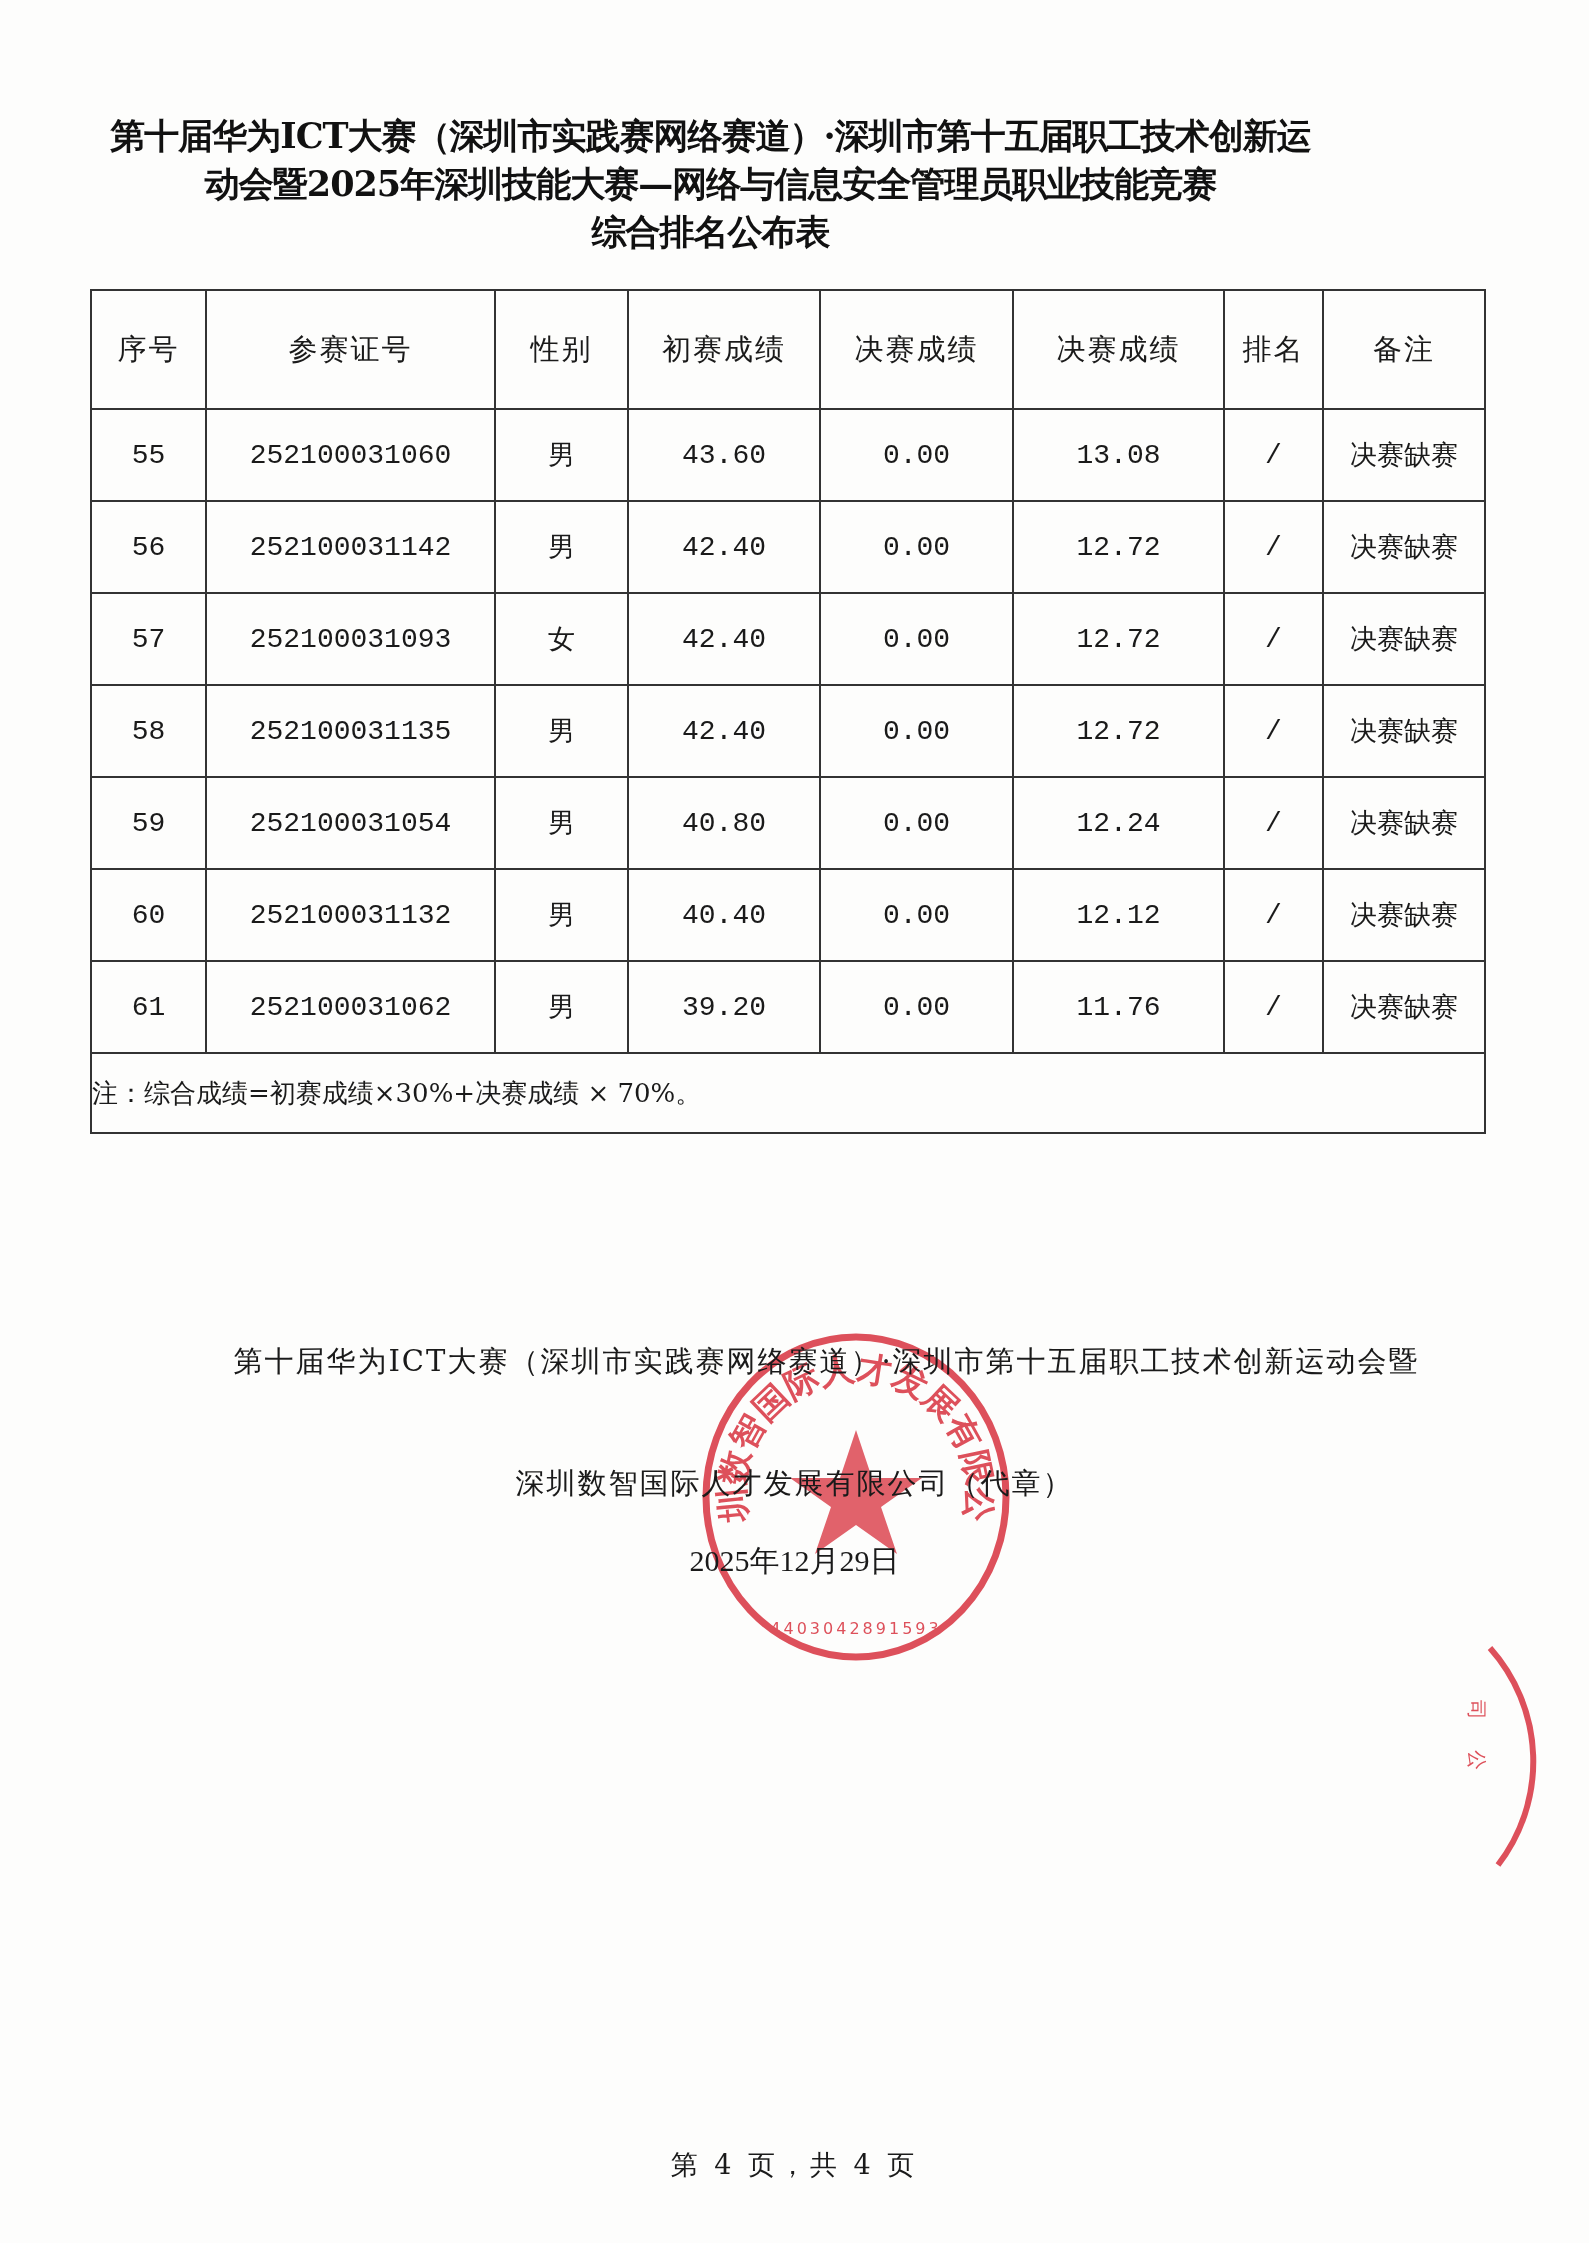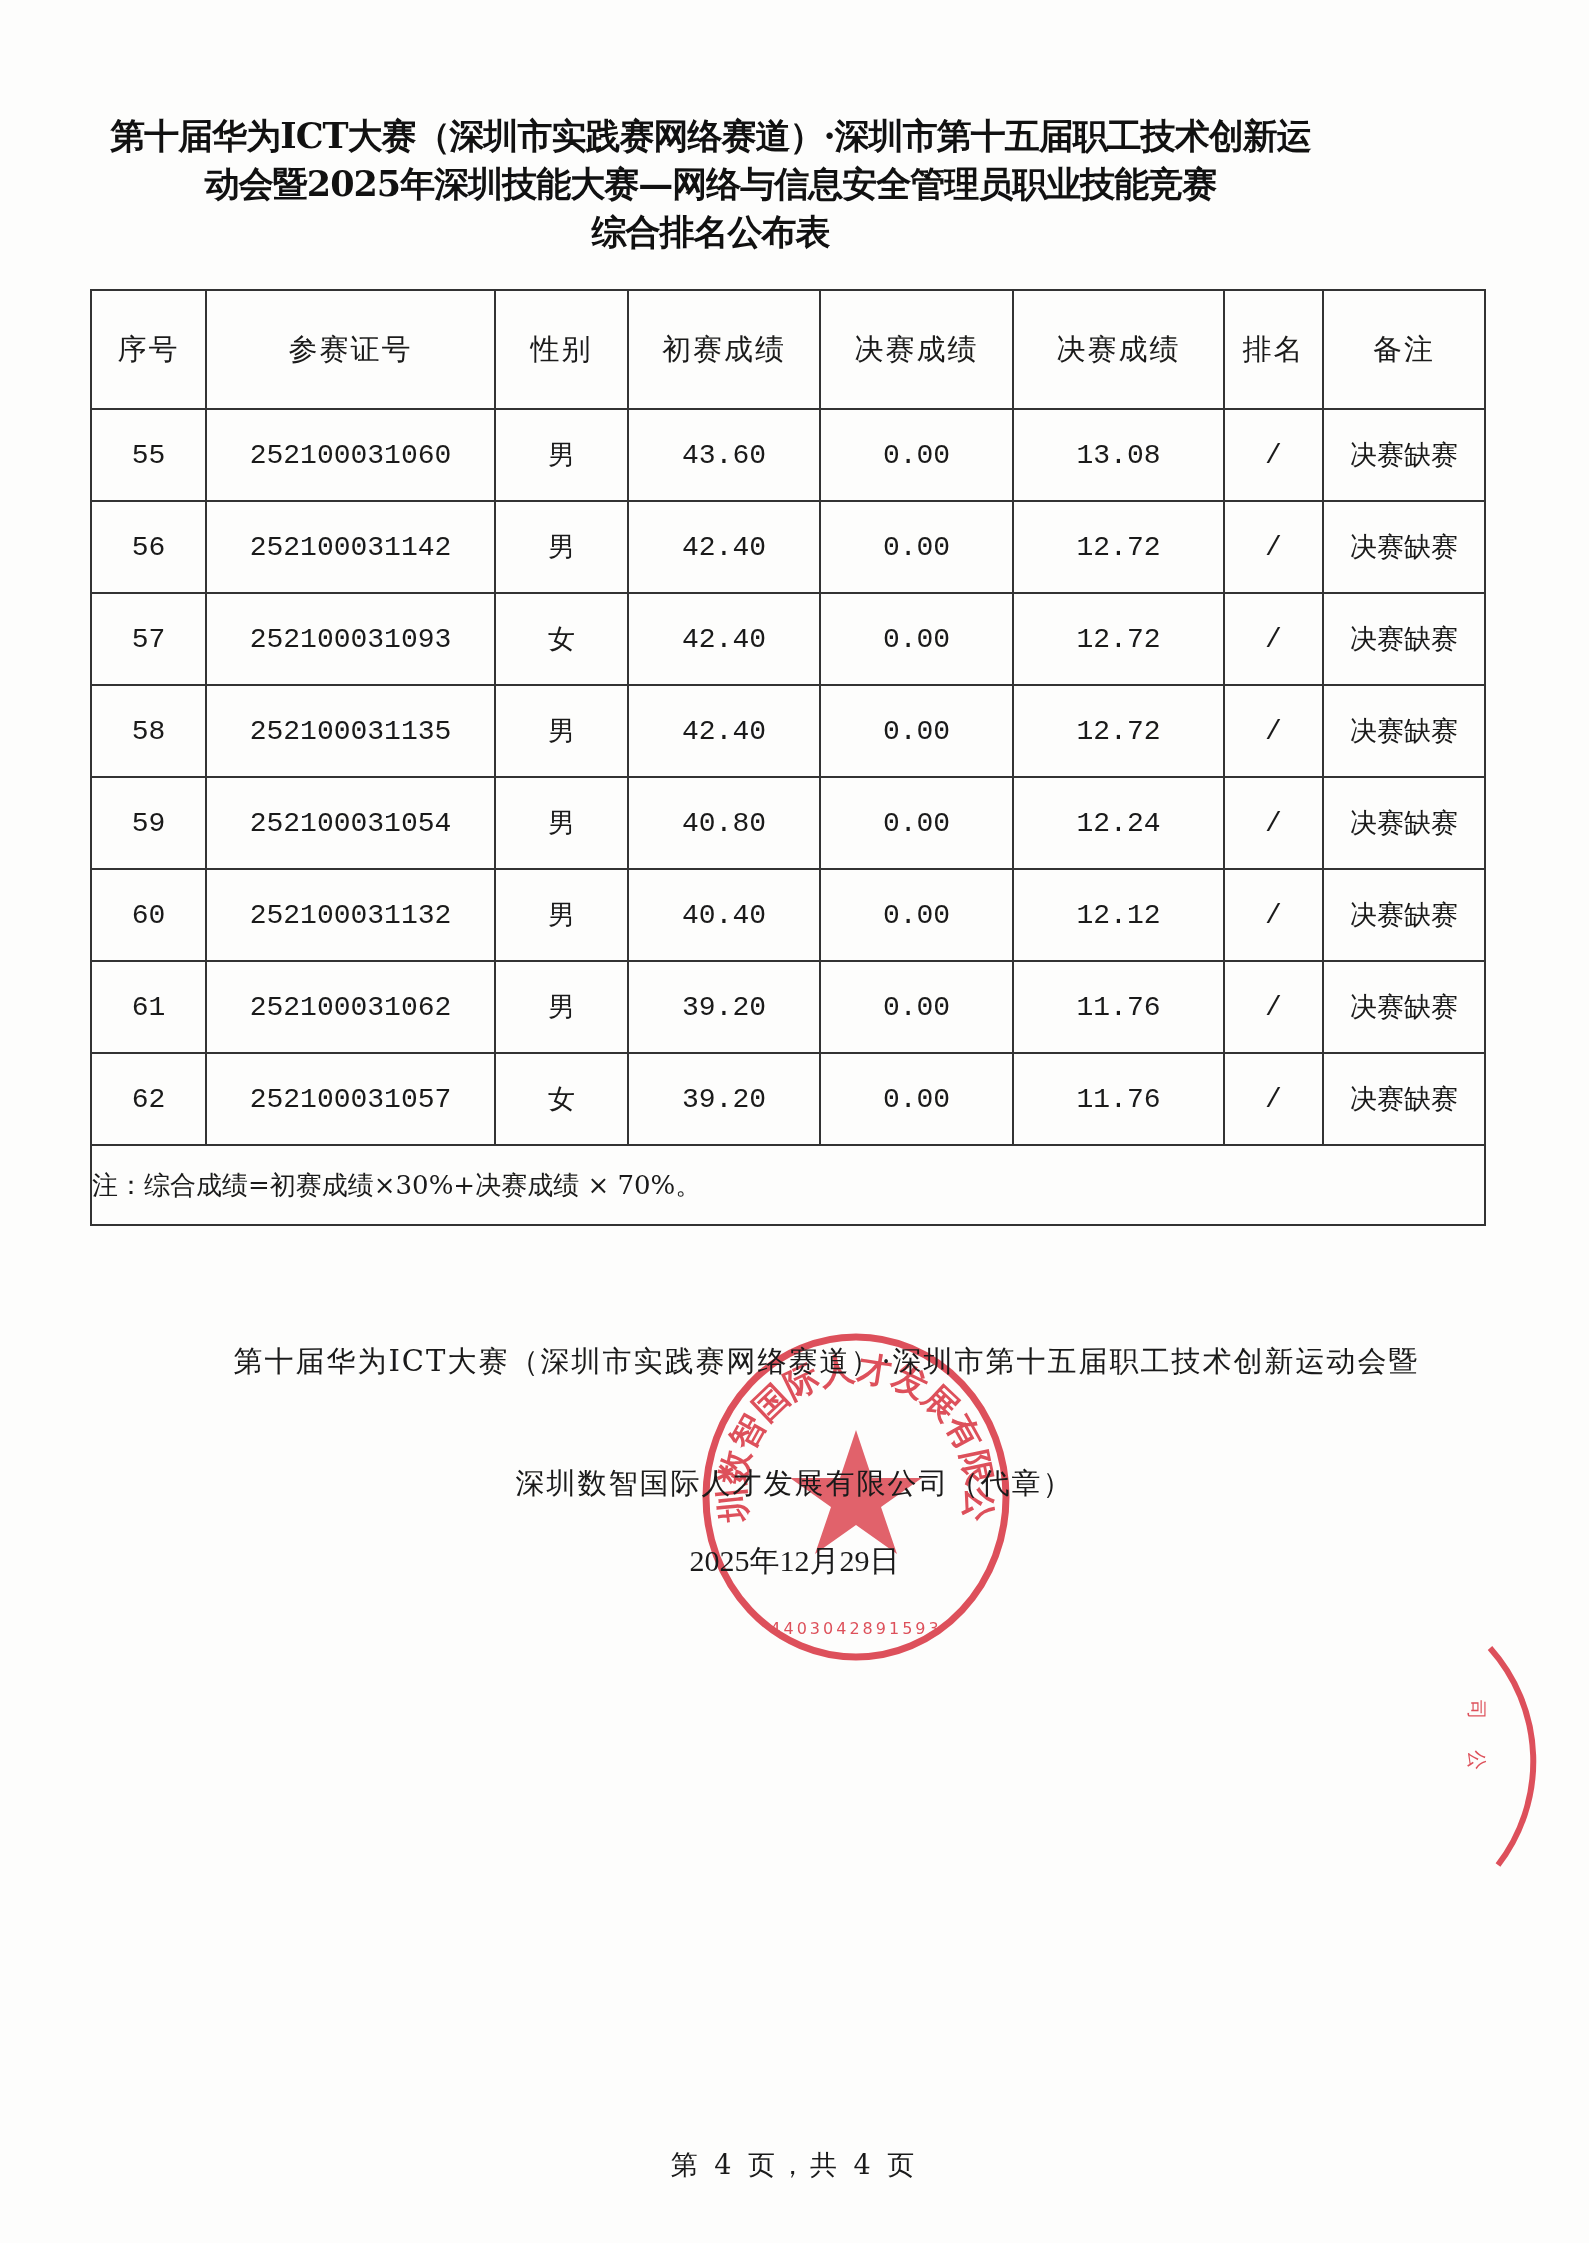--- a/index.html
+++ b/index.html
@@ -149,30 +149,20 @@
       <td class="num">61</td>
       <td class="num">252100031062</td>
       <td>男</td>
       <td class="num">39.20</td>
       <td class="num">0.00</td>
       <td class="num">11.76</td>
       <td class="num">/</td>
       <td>决赛缺赛</td>
     </tr>
     <tr>
-      <td class="num">62</td>
-      <td class="num">252100031057</td>
-      <td>女</td>
-      <td class="num">39.20</td>
-      <td class="num">0.00</td>
-      <td class="num">11.76</td>
-      <td class="num">/</td>
-      <td>决赛缺赛</td>
-    </tr>
-    <tr>
       <td class="note" colspan="8">注：综合成绩=初赛成绩×30%+决赛成绩 × 70%。</td>
     </tr>
   </tbody>
 </table>
 
 <svg class="stamp" viewBox="0 0 312 330">
   <defs>
     <path id="sealArc" d="M 48 190 A 112 112 0 1 1 264 190" fill="none"></path>
   </defs>
   <ellipse cx="156" cy="165" rx="150" ry="160" fill="none" stroke="#d8333f" stroke-width="7"></ellipse>

